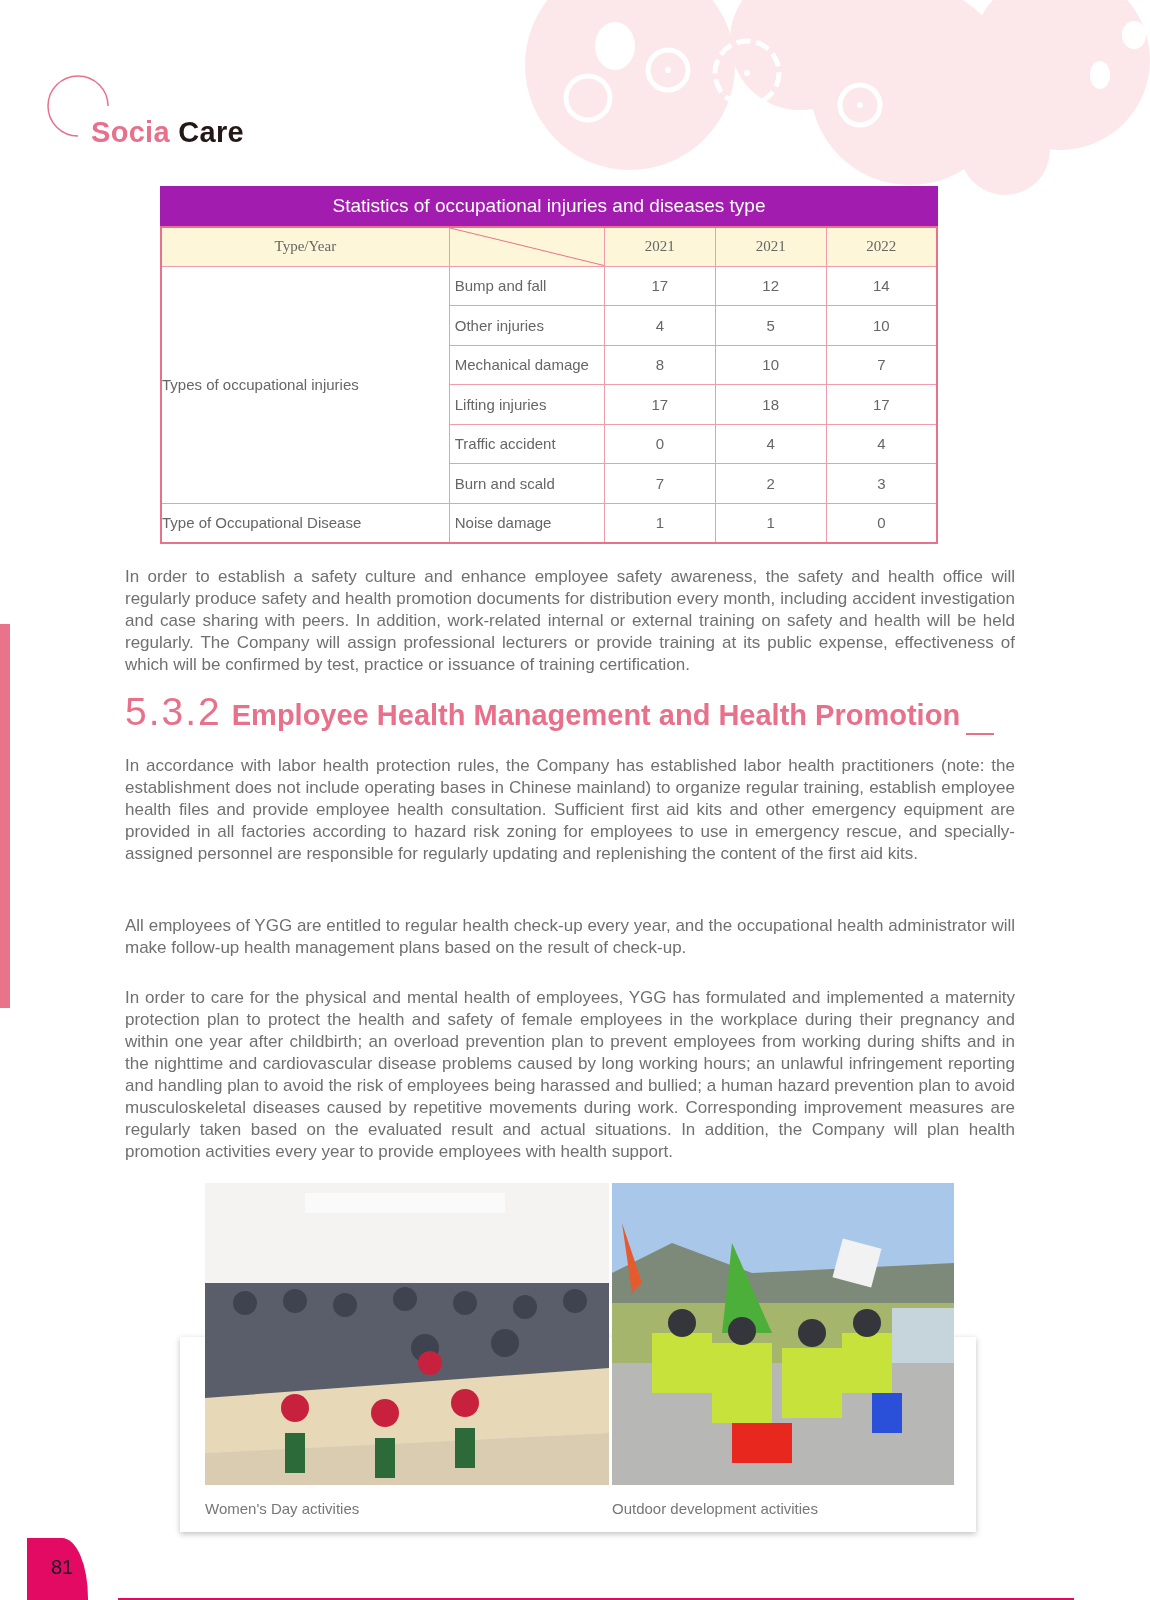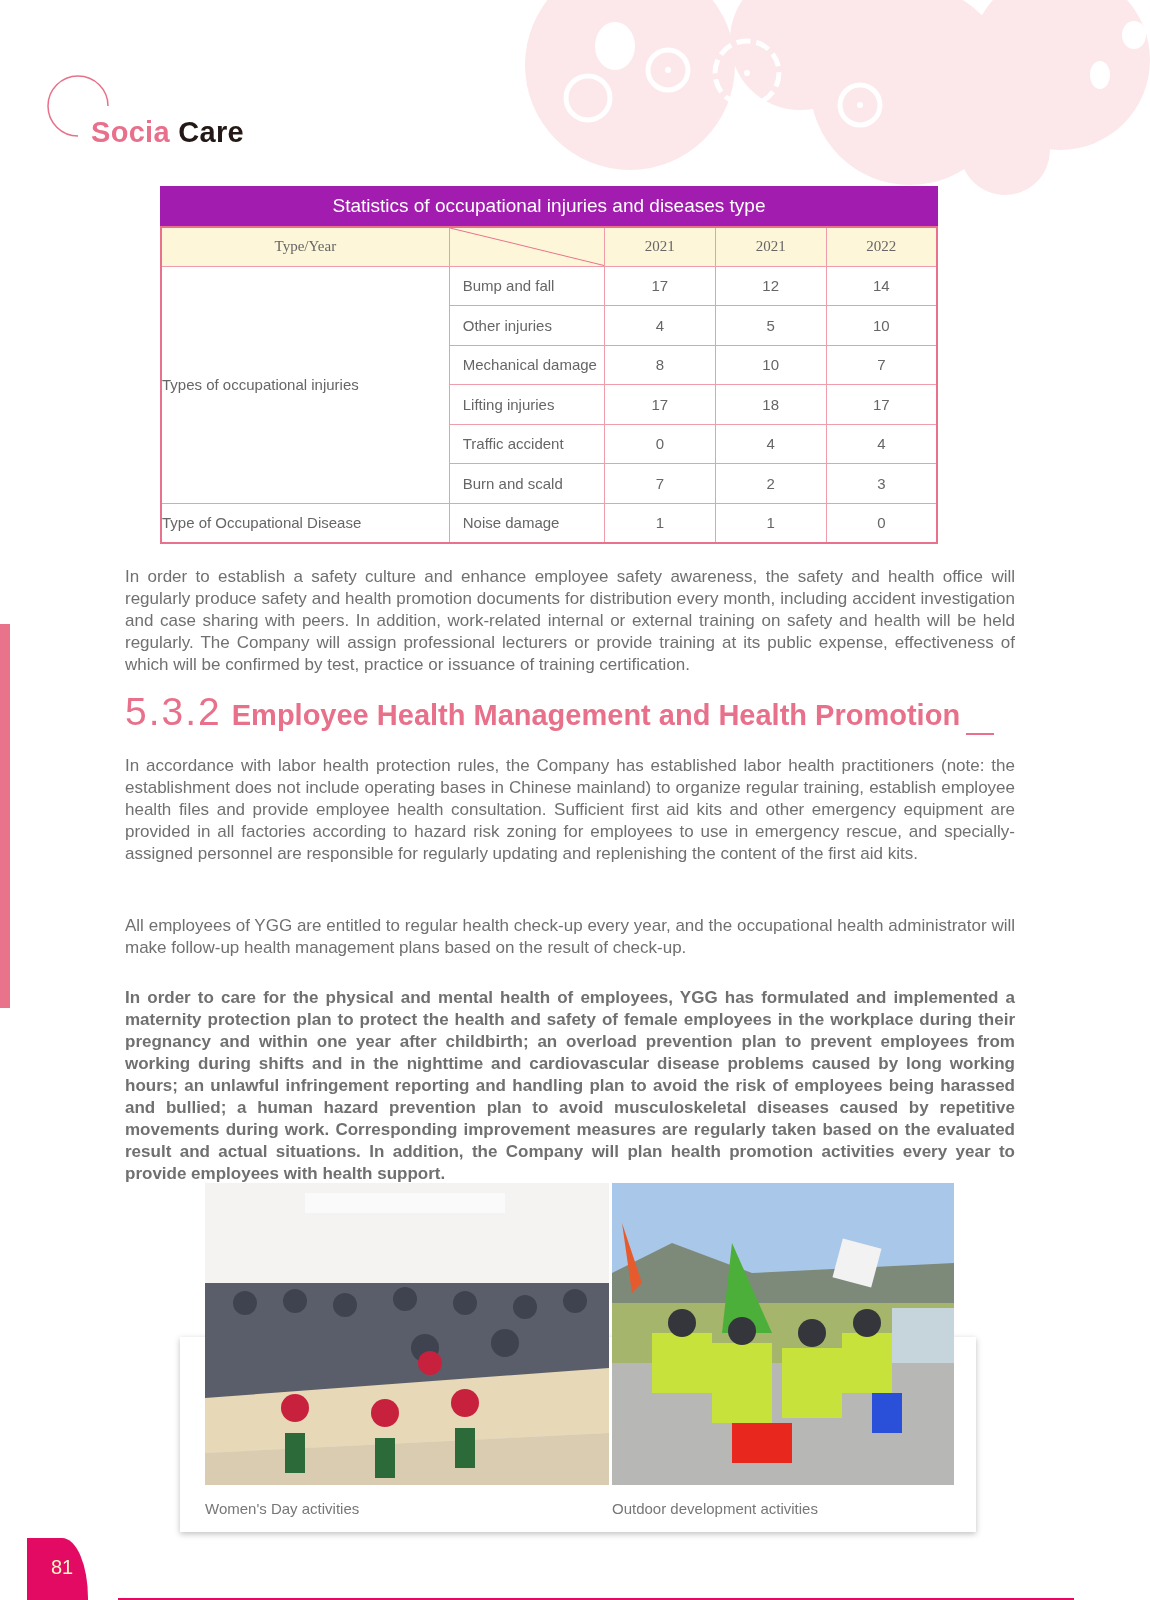--- a/index.html
+++ b/index.html
@@ -17,45 +17,45 @@
 
   
   .stats-table { position: absolute; left: 160px; top: 186px; width: 778px; border-collapse: collapse; border: 2px solid #e8728b; font-size: 15px; color: #666; }
   .stats-table caption { caption-side: top; }
   .tbl-title { background: #a21caf; color: #ffffff; font-size: 19px; text-align: center; height: 40px; line-height: 40px; }
   .stats-table td, .stats-table th { border: 1px solid #ef9cab; height: 39.5px; font-weight: normal; }
   .stats-table thead th { background: #fdf6d9; color: #666; text-align: center; height: 39px; font-family: Liberation Serif, serif; }
   .stats-table .diag { position: relative; padding: 0; }
   .stats-table .diag svg { position: absolute; left: 0; top: 0; width: 100%; height: 100%; }
   .col-type { width: 286px; text-align: center; }
-  .col-sub { width: 154px; text-align: left; padding-left: 13px; }
+  .col-sub { width: 154px; text-align: left; padding-left: 5px; }
   .col-year { width: 110px; text-align: center; }
   .group-cell { text-align: left; vertical-align: middle; }
 
   .body-text { position: absolute; left: 125px; width: 890px; font-size: 17px; line-height: 22px; color: #707070; text-align: justify; }
   .p1 { top: 566px; }
   .p2 { top: 755px; }
   .p3 { top: 915px; }
-  .p4 { top: 987px; font-weight: bold; }
+  .p4 { top: 987px; }
 
   .sub-heading { position: absolute; left: 125px; top: 690px; width: 900px; color: #e8708a; font-weight: bold; white-space: nowrap; }
   .sub-heading .num { font-size: 39px; font-weight: normal; letter-spacing: 2px; }
   .sub-heading .txt { font-size: 29px; margin-left: 10px; }
   .sub-heading .rule { display: inline-block; width: 28px; height: 2px; background: #e8708a; margin-left: 6px; vertical-align: -10px; }
 
   .photo-card { position: absolute; left: 180px; top: 1337px; width: 796px; height: 195px; background: #ffffff; box-shadow: 0 2px 6px rgba(0,0,0,0.25); }
   .photo { position: absolute; top: 1183px; height: 302px; overflow: hidden; }
   .photo-left { left: 205px; width: 404px; }
   .photo-right { left: 612px; width: 342px; }
   .photo svg { width: 100%; height: 100%; display: block; }
   .caption { position: absolute; top: 1500px; font-size: 15px; color: #777; }
   .cap-left { left: 205px; width: 404px; }
   .cap-right { left: 612px; width: 342px; }
 
-  .page-num { position: absolute; left: 27px; top: 1538px; width: 61px; height: 62px; background: #e30a63; border-top-right-radius: 26px 60px; color: #fef9c3; font-size: 20px; padding: 18px 0 0 24px; }
+  .page-num { position: absolute; left: 27px; top: 1538px; width: 61px; height: 62px; background: #e30a63; border-top-right-radius: 26px 60px; color: #0f172a; font-size: 20px; padding: 18px 0 0 24px; }
   .footer-rule { position: absolute; left: 118px; top: 1598px; width: 956px; height: 2px; background: #e30a63; }
 </style>
 </head>
 <body>
 
 <svg class="gears" viewBox="0 0 650 200">
   <g fill="#fce8ea">
     <circle cx="130" cy="65" r="105"></circle>
     <circle cx="300" cy="40" r="70"></circle>
     <circle cx="410" cy="85" r="100"></circle>

